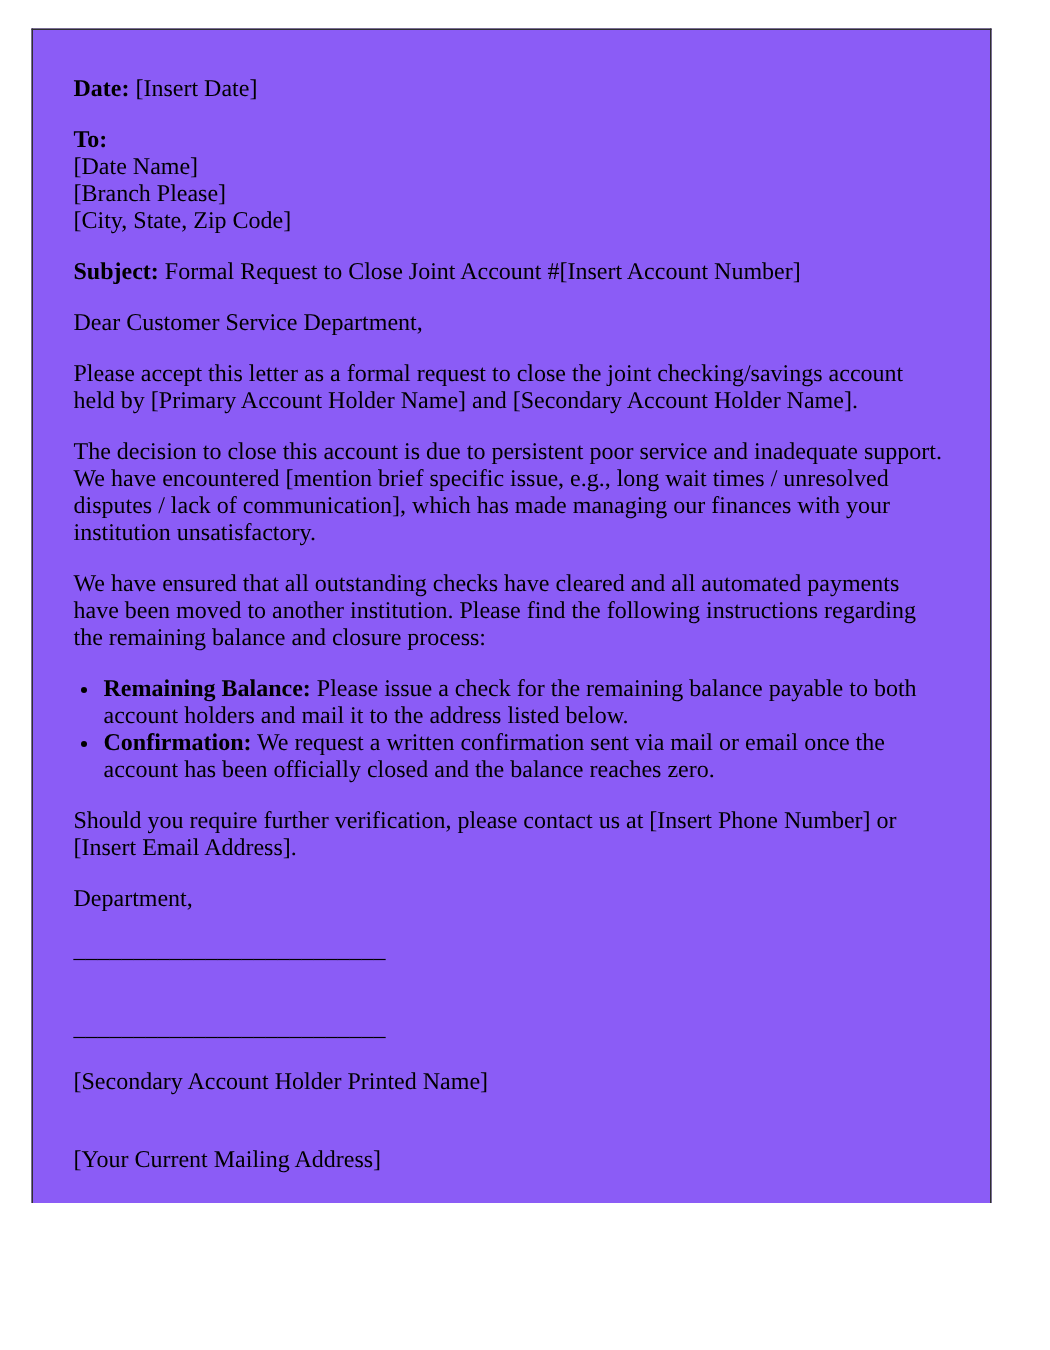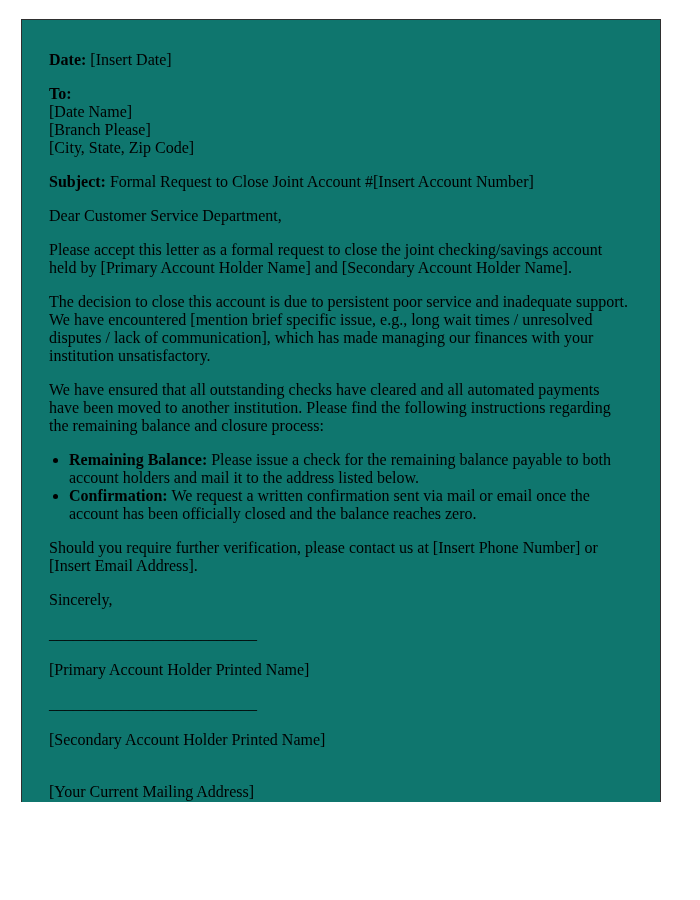--- a/index.html
+++ b/index.html
@@ -10,21 +10,21 @@
     height: 900px;
     overflow: hidden;
   }
   .page {
     position: absolute;
     left: 21px;
     top: 19px;
     width: 640px;
     height: 783px;
     box-sizing: border-box;
-    background: #0f766e;
+    background: #8b5cf6;
     border-top: 1px solid #2f2f2f;
     border-left: 1px solid #2f2f2f;
     border-right: 1px solid #2f2f2f;
     border-bottom: none;
     padding: 15px 27px;
     overflow: hidden;
     font-family: "Liberation Serif", "DejaVu Serif", serif;
     font-size: 16px;
     line-height: 18px;
     color: #000000;
@@ -64,25 +64,25 @@
 
   <p>We have ensured that all outstanding checks have cleared and all automated payments have been moved to another institution. Please find the following instructions regarding the remaining balance and closure process:</p>
 
   <ul>
     <li><strong>Remaining Balance:</strong> <span>Please issue a check for the remaining balance payable to both account holders and mail it to the address listed below.</span></li>
     <li><strong>Confirmation:</strong> <span>We request a written confirmation sent via mail or email once the account has been officially closed and the balance reaches zero.</span></li>
   </ul>
 
   <p>Should you require further verification, please contact us at [Insert Phone Number] or [Insert Email Address].</p>
 
-  <p>Sincerely,</p>
+  <p>Department,</p>
 
   <p><span>__________________________</span><br>
     <br>
-    <span>[Primary Account Holder Printed Name]</span></p>
+    </p>
 
   <p><span>__________________________</span><br>
     <br>
     <span>[Secondary Account Holder Printed Name]</span></p>
 
   <p><br>
     <span>[Your Current Mailing Address]</span></p>
 
 </div>
 

